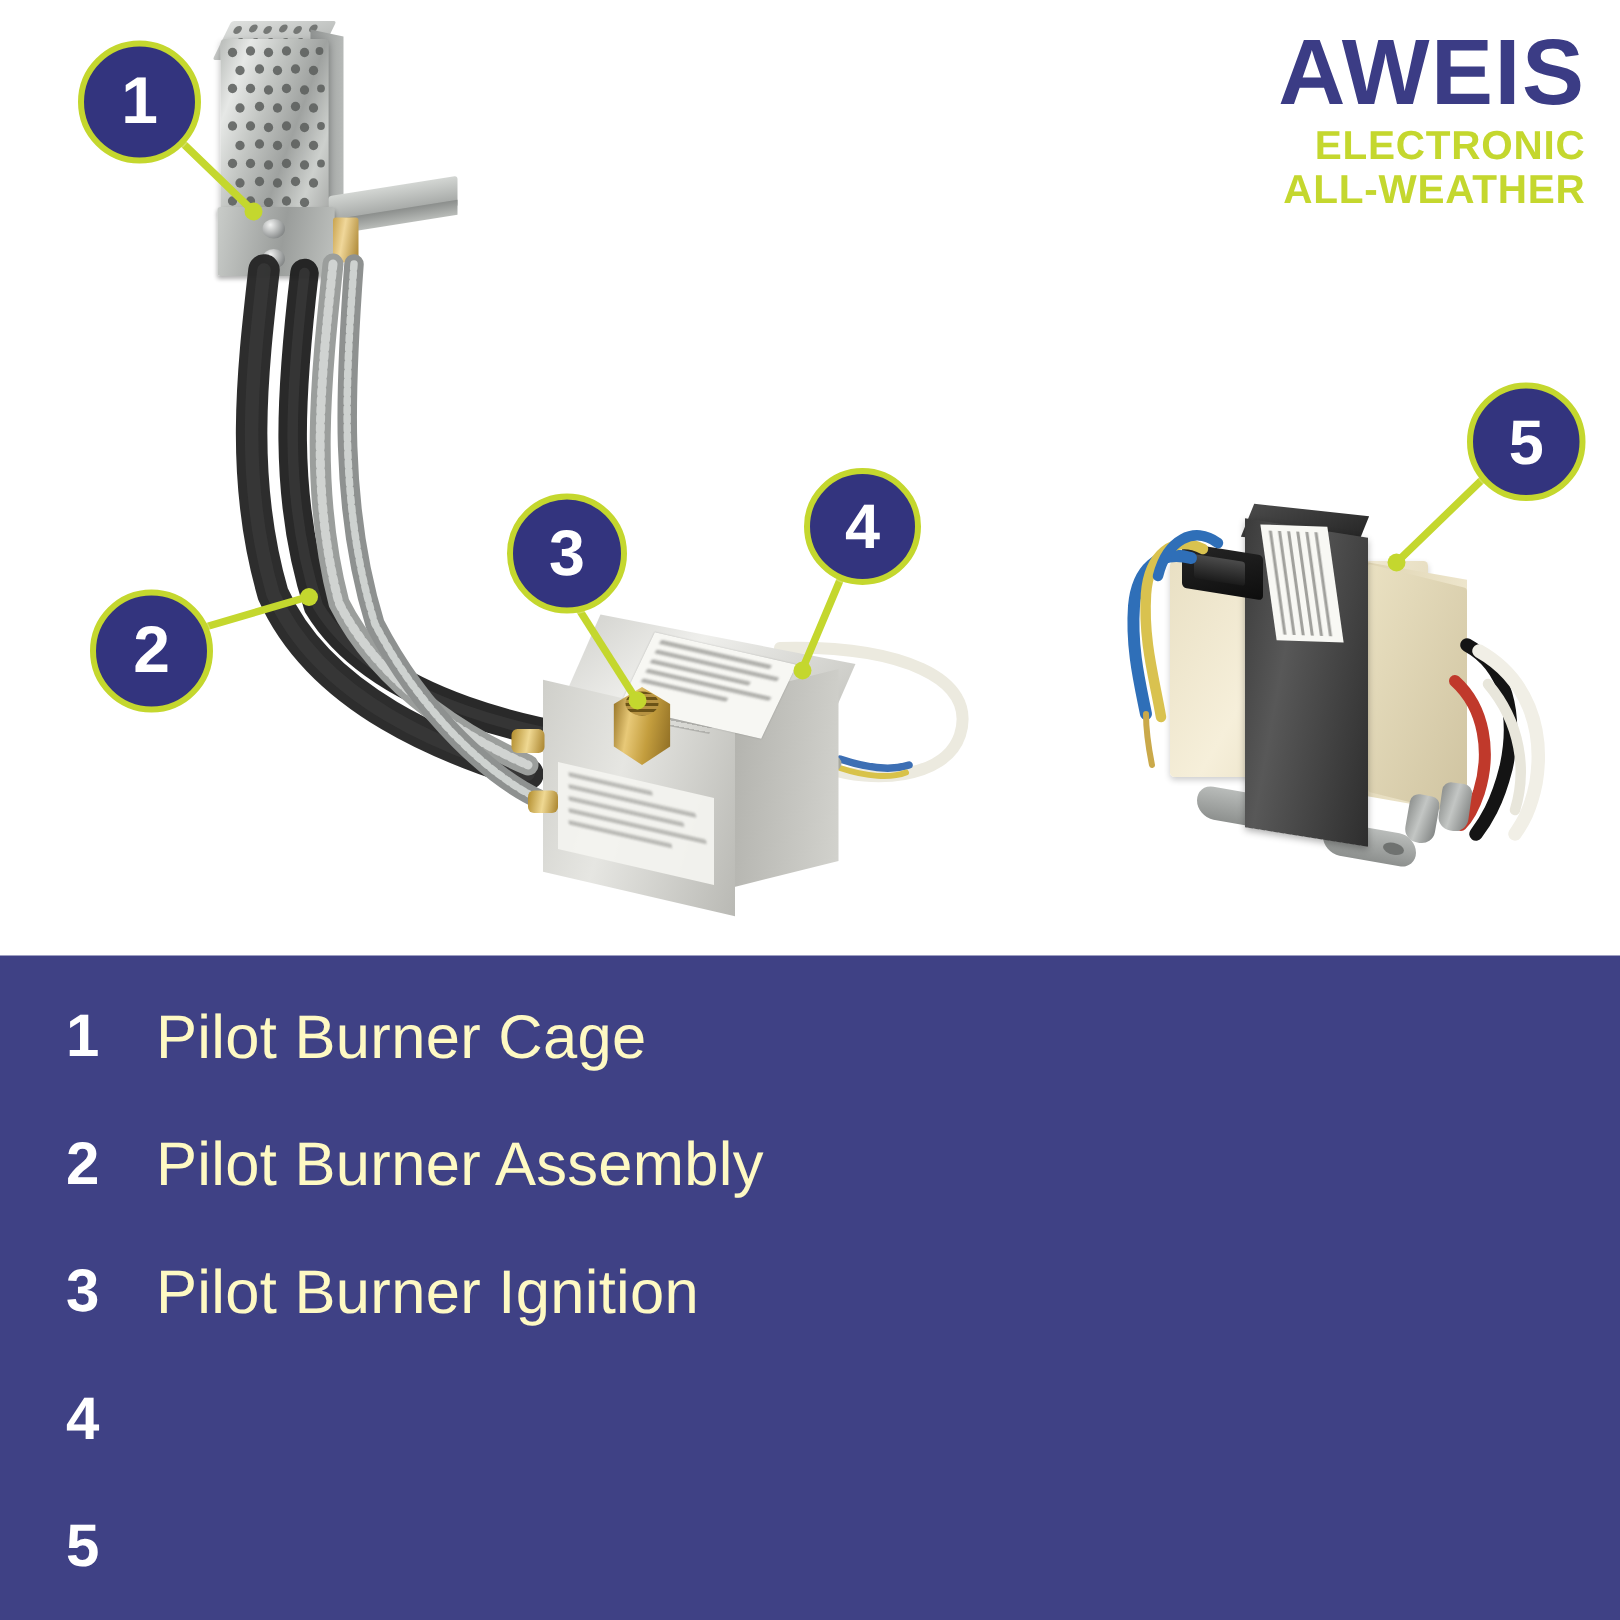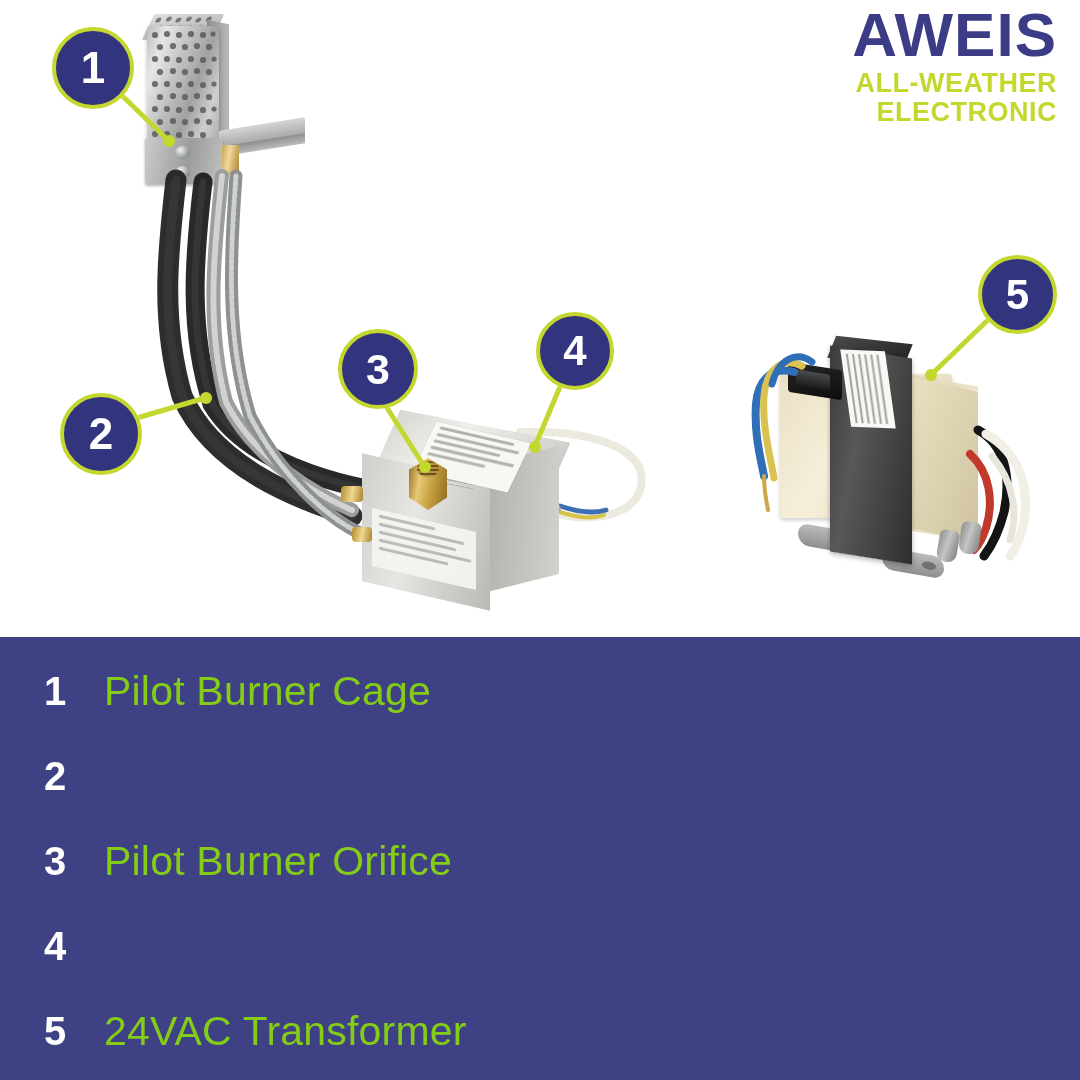--- a/index.html
+++ b/index.html
@@ -1,20 +1,20 @@
 <!DOCTYPE html>
 <html><head>
 <meta charset="utf-8">
 <style>
   html,body{margin:0;padding:0;}
   body{width:1080px;height:1080px;background:#ffffff;font-family:"Liberation Sans",sans-serif;overflow:hidden;}
   #stage{position:relative;width:1080px;height:1080px;background:#fff;}
 
   
-  #logo{position:absolute;right:23px;top:4px;text-align:right;line-height:1;}
+  #logo{position:absolute;right:23px;top:18px;text-align:right;line-height:1;}
   #logo .brand{font-size:62px;font-weight:bold;letter-spacing:1px;color:#3b3c85;display:block;}
   #logo .sub{font-size:27px;font-weight:bold;letter-spacing:.5px;color:#c4d72e;display:block;margin-top:4px;}
   #logo .sub + .sub{margin-top:2px;}
 
   
   #photo{position:absolute;left:0;top:0;width:1080px;height:637px;}
 
   
   .cage{position:absolute;}
   #cage-body{left:147px;top:26px;width:72px;height:118px;
@@ -105,21 +105,21 @@
     box-shadow:0 0 0 1px rgba(255,255,255,.25);
     display:flex;align-items:center;justify-content:center;
     color:#fff;font-weight:bold;font-family:"Liberation Sans",sans-serif;}
   .badge span{display:block;line-height:1;}
 
   
   #legend{position:absolute;left:0;top:637px;width:1080px;height:443px;background:#3f4185;}
   .lrow{position:absolute;left:0;width:1080px;height:85px;display:flex;align-items:center;}
   .lnum{width:104px;text-align:left;padding-left:44px;box-sizing:border-box;
     color:#fff;font-size:40px;font-weight:bold;}
-  .ltext{color:#84cc16;font-size:41px;font-weight:normal;letter-spacing:.2px;}
+  .ltext{color:#fef9c3;font-size:41px;font-weight:normal;letter-spacing:.2px;}
 </style>
 </head>
 <body>
 
 <div id="stage">
 
   <div id="photo">
 
     <div class="cage" id="cage-top">
       <svg id="cage-top-perf" viewBox="0 0 70 26" preserveAspectRatio="none">
@@ -318,39 +318,39 @@
     </div>
     <div class="badge" id="b4" style="left:536px;top:312px;width:70px;height:70px;font-size:42px;">
       <span>4</span>
     </div>
     <div class="badge" id="b5" style="left:978px;top:255px;width:71px;height:71px;font-size:42px;">
       <span>5</span>
     </div>
 
     <div id="logo">
       <span class="brand">AWEIS</span>
+      <span class="sub">ELECTRONIC</span>
       <span class="sub">ALL-WEATHER</span>
-      <span class="sub">ELECTRONIC</span>
     </div>
   </div>
 
   <div id="legend">
     <div class="lrow" style="top:12px">
       <div class="lnum">1</div>
       <div class="ltext">Pilot Burner Cage</div>
     </div>
     <div class="lrow" style="top:97px">
       <div class="lnum">2</div>
+      <div class="ltext">Pilot Burner Assembly</div>
     </div>
     <div class="lrow" style="top:182px">
       <div class="lnum">3</div>
-      <div class="ltext">Pilot Burner Orifice</div>
+      <div class="ltext">Pilot Burner Ignition</div>
     </div>
     <div class="lrow" style="top:267px">
       <div class="lnum">4</div>
     </div>
     <div class="lrow" style="top:352px">
       <div class="lnum">5</div>
-      <div class="ltext">24VAC Transformer</div>
     </div>
   </div>
 
 </div>
 
 </body></html>

